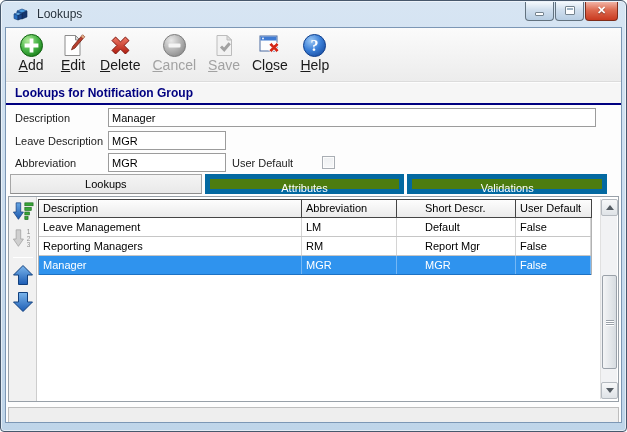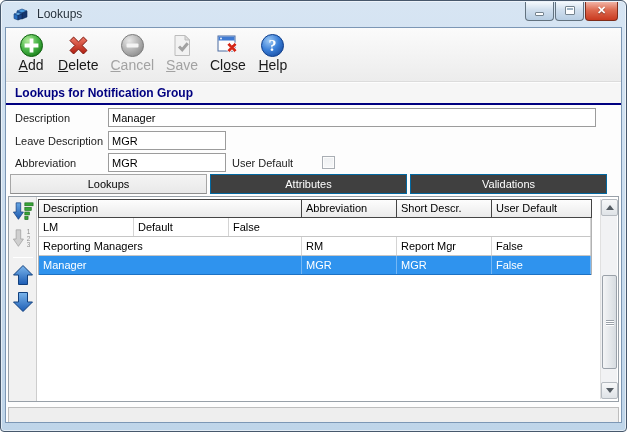--- a/index.html
+++ b/index.html
@@ -88,22 +88,22 @@
   .checkbox {
     position:absolute; left:316px; top:49px; width:13px; height:13px;
     border:1px solid #a9aeb4; background:linear-gradient(#eef0f2,#f7f8f9);
     box-shadow: inset 0 0 0 1px #fcfcfc;
   }
 
   
   .tabs { position:absolute; top:146px; left:4px; width:597px; height:20px; display:flex; }
   .tab {
     flex:1; text-align:center; line-height:19px; font-size:11px;
-    background:#404040; color:#fff; margin-right:3px; cursor:default;
-    border:1px solid #0369a1;
+    background:#4d7c0f; color:#fff; margin-right:3px; cursor:default;
+    border:5px solid #0369a1;
   }
   .tab:last-child { margin-right:0; }
   .tab.active {
     background:linear-gradient(#f4f4f4,#e9e9e9); color:#000;
     border:1px solid #a6a6a6; border-bottom-color:#8e8e8e;
   }
 
   
   .table-region {
     position:absolute; top:168px; left:2px; right:2px; height:206px;
@@ -119,21 +119,21 @@
   .side-divider { width:20px; height:1px; background:#b8b8b8; border-bottom:1px solid #fff; margin-top:7px; }
   .side-btn.up { margin-top:6px; }
 
   .grid { position:absolute; left:29px; top:2px; width:554px; }
   .grid-header { display:flex; height:19px; border:1px solid #454545; background:linear-gradient(#fdfdfd,#ebebeb); }
   .hcell {
     border-right:1px solid #454545; line-height:17px; padding-left:4px;
     font-size:11px; color:#000; overflow:hidden; white-space:nowrap;
   }
   .hcell:last-child { border-right:none; }
-  .c0 { width:263px; } .c1 { width:95px; } .c2 { width:95px; } .c3 { width:99px; flex:1; }
+  .c0 { width:263px; } .c1 { width:95px; } .c2 { width:95px;margin-left:24px; } .c3 { width:99px; flex:1; }
   .grid-body { border-left:1px solid #b2b2b2; border-right:1px solid #b2b2b2; }
   .grid-row { display:flex; height:19px; background:#fff; border-bottom:1px solid #c6c6c6; }
   .cell {
     border-right:1px solid #d4d4d4; line-height:18px; padding-left:4px;
     font-size:11px; overflow:hidden; white-space:nowrap;
   }
   .grid-row.selected { background:#2f93ee; color:#fff; border-bottom-color:#1d72c4; }
   .grid-row.selected .cell { border-right-color:#74b7f5; }
 
   
@@ -208,20 +208,31 @@
                   <stop offset="1" stop-color="#187c18"></stop>
             </radialGradient>
               </defs>
             <circle cx="12.5" cy="12.5" r="11" fill="url(#gAdd)" stroke="#126212"></circle>
             <path d="M10.6 5.6 h3.8 v5 h5 v3.8 h-5 v5 h-3.8 v-5 h-5 v-3.8 h5 z" fill="#fff"></path>
           </svg>
         </span>
         <span class="tb-label"><span></span><span class="mn">A</span><span>dd</span></span>
       </button>
 
+      <button class="tb-btn">
+        <span class="tb-icon">
+          <svg width="25" height="25" viewBox="0 0 25 25">
+            <path d="M4 2.5 h10.5 l4.5 4.5 v15.5 H4 z" fill="#fff" stroke="#8c8c8c"></path>
+            <path d="M14.5 2.5 l4.5 4.5 h-4.5 z" fill="#dcdcdc" stroke="#8c8c8c"></path>
+            <path d="M21.6 1.8 l2 2 -9.8 11.4 -3.3 1.6 1.3 -3.4 z" fill="#b8402e" stroke="#6e2014" stroke-width=".8"></path>
+            <path d="M21.6 1.8 l2 2 -1.4 1.6 -2 -2 z" fill="#e0b088"></path>
+          </svg>
+        </span>
+        <span class="tb-label"><span></span><span class="mn">E</span><span>dit</span></span>
+      </button>
 
       <button class="tb-btn">
         <span class="tb-icon">
           <svg width="25" height="25" viewBox="0 0 25 25">
             <defs>
                 <linearGradient id="gDel" x1="0" y1="0" x2="0" y2="1">
               <stop offset="0" stop-color="#ee7a68"></stop>
                   <stop offset="1" stop-color="#b01c0e"></stop>
             </linearGradient>
               </defs>
@@ -371,20 +382,21 @@
 
       <div class="grid">
         <div class="grid-header">
           <div class="hcell c0">Description</div>
           <div class="hcell c1">Abbreviation</div>
           <div class="hcell c2">Short Descr.</div>
           <div class="hcell c3">User Default</div>
         </div>
         <div class="grid-body">
           <div class="grid-row">
+            <div class="cell c0">Leave Management</div>
             <div class="cell c1">LM</div>
             <div class="cell c2">Default</div>
             <div class="cell c3">False</div>
           </div>
           <div class="grid-row">
             <div class="cell c0">Reporting Managers</div>
             <div class="cell c1">RM</div>
             <div class="cell c2">Report Mgr</div>
             <div class="cell c3">False</div>
           </div>

